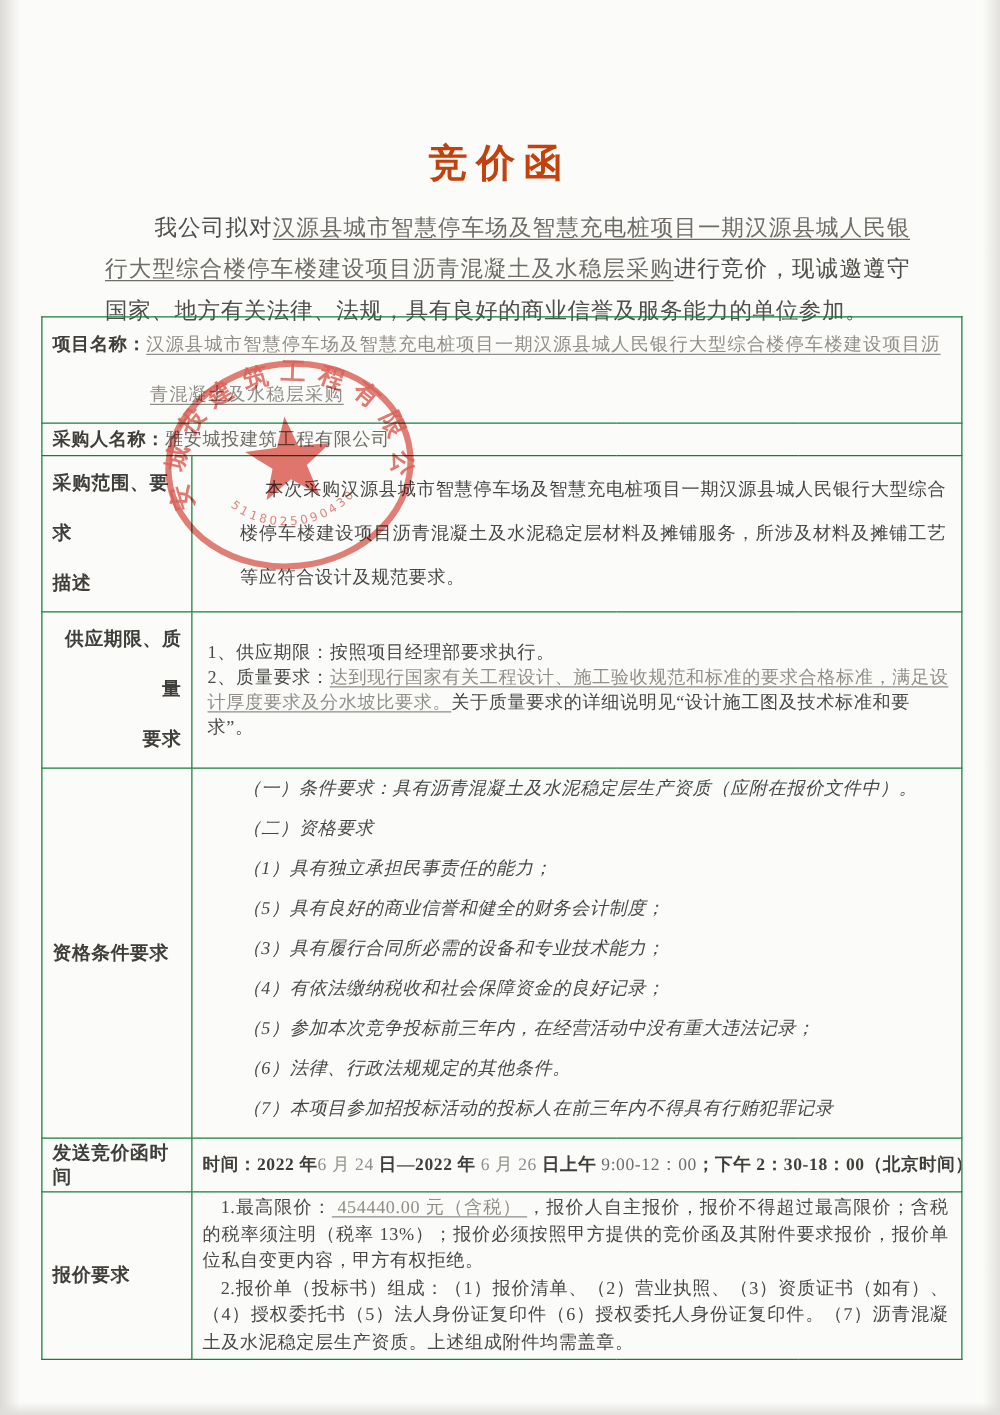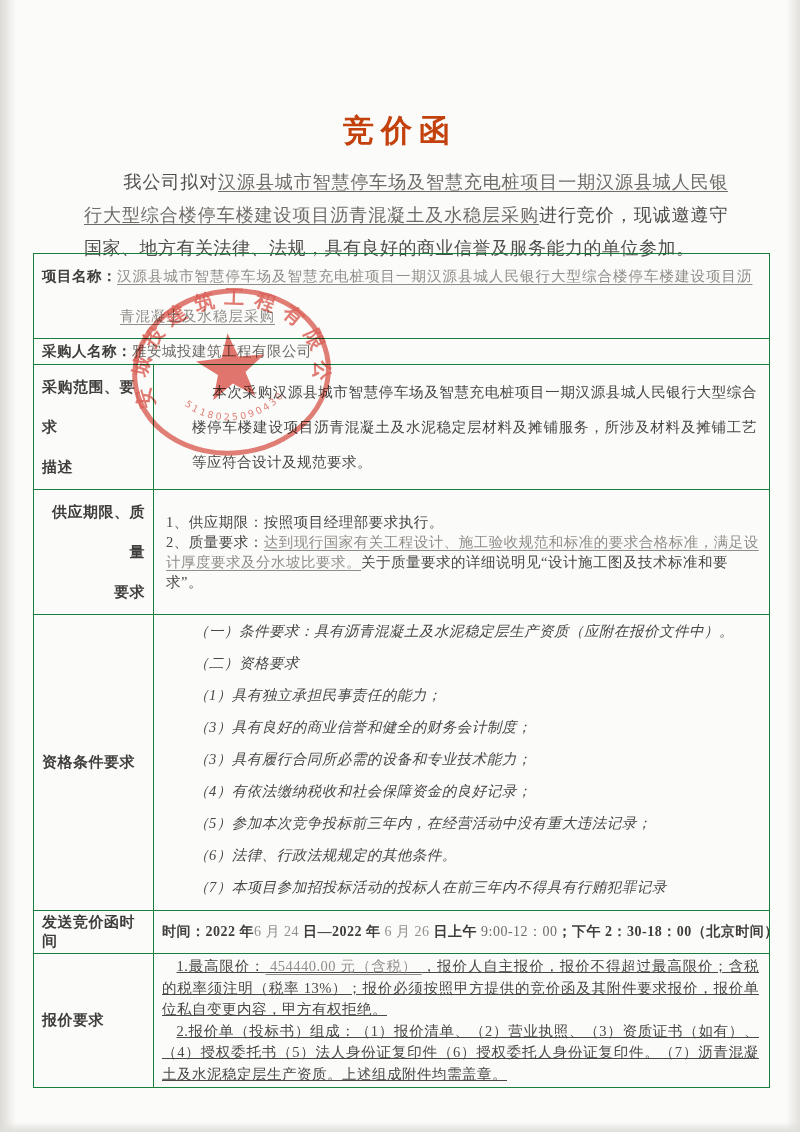--- a/index.html
+++ b/index.html
@@ -50,21 +50,21 @@
   .r7 td { height:24px; }
   .r8 td { height:128px; }
   .lbl2 { line-height:40px; }
   .scope-text { text-indent:1.4em; line-height:35px; text-align:justify; padding:0 4px 0 30px; }
   .supply-text { line-height:20px; padding-left:4px; }
   .qual-list { padding:4px 4px 0 32px; }
   .qual-list div { line-height:20px; margin-bottom:12px; }
   .qual-list div:last-child { margin-bottom:0; }
   .time-val { font-size:14px; white-space:nowrap; }
   .quote-text { line-height:21.5px; text-align:justify; padding-right:2px; }
-  .quote-text p { text-indent:1em;text-decoration:underline; }
+  .quote-text p { text-indent:1em; }
   .center { text-align:right; }
 
   .footer {
     position:absolute; top:1048px; left:0; width:100%;
     text-align:center; font-size:12px; color:#93908c; letter-spacing:3px;
   }
   .seal {
     position:absolute; left:126px; top:284px; width:212px; height:184px;
     transform:rotate(-6deg); opacity:0.85; mix-blend-mode:multiply; pointer-events:none;
   }
@@ -113,21 +113,21 @@
         <div class="supply-text"><span>2、质量要求：</span><span class="u light">达到现行国家有关工程设计、施工验收规范和标准的要求合格标准，满足设计厚度要求及分水坡比要求。</span><span>关于质量要求的详细说明见“设计施工图及技术标准和要求”。</span></div>
       </td>
     </tr>
     <tr class="r6">
       <td class="hdr">资格条件要求</td>
       <td colspan="3" style="vertical-align:top;font-style:italic;">
         <div class="qual-list">
           <div>（一）条件要求：具有沥青混凝土及水泥稳定层生产资质（应附在报价文件中）。</div>
           <div>（二）资格要求</div>
           <div>（1）具有独立承担民事责任的能力；</div>
-          <div>（3）具有良好的商业信誉和健全的财务会计制度；</div>
+          <div>（5）具有良好的商业信誉和健全的财务会计制度；</div>
           <div>（3）具有履行合同所必需的设备和专业技术能力；</div>
           <div>（4）有依法缴纳税收和社会保障资金的良好记录；</div>
           <div>（5）参加本次竞争投标前三年内，在经营活动中没有重大违法记录；</div>
           <div>（6）法律、行政法规规定的其他条件。</div>
           <div>（7）本项目参加招投标活动的投标人在前三年内不得具有行贿犯罪记录</div>
         </div>
       </td>
     </tr>
     <tr class="r7">
       <td class="hdr">发送竞价函时间</td>

